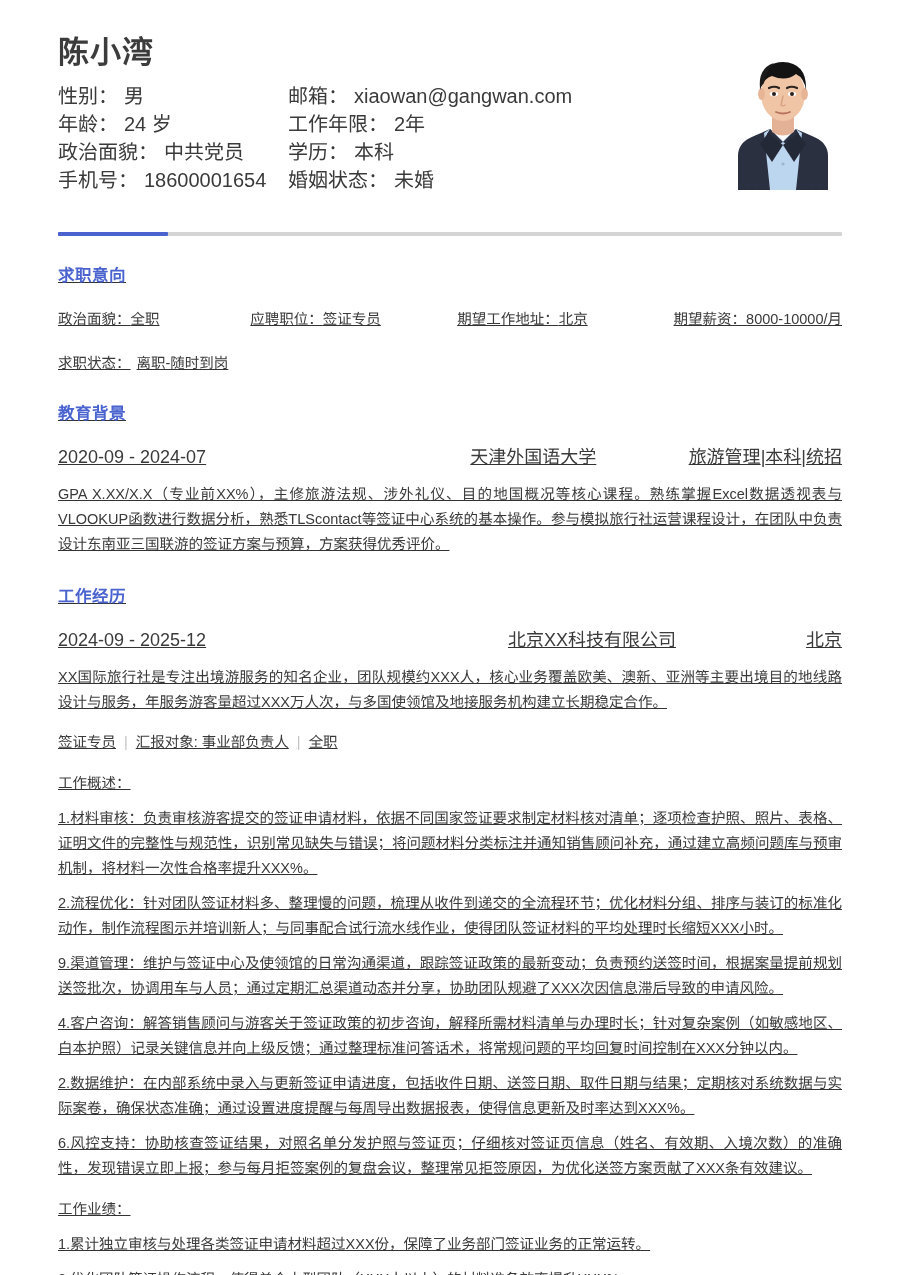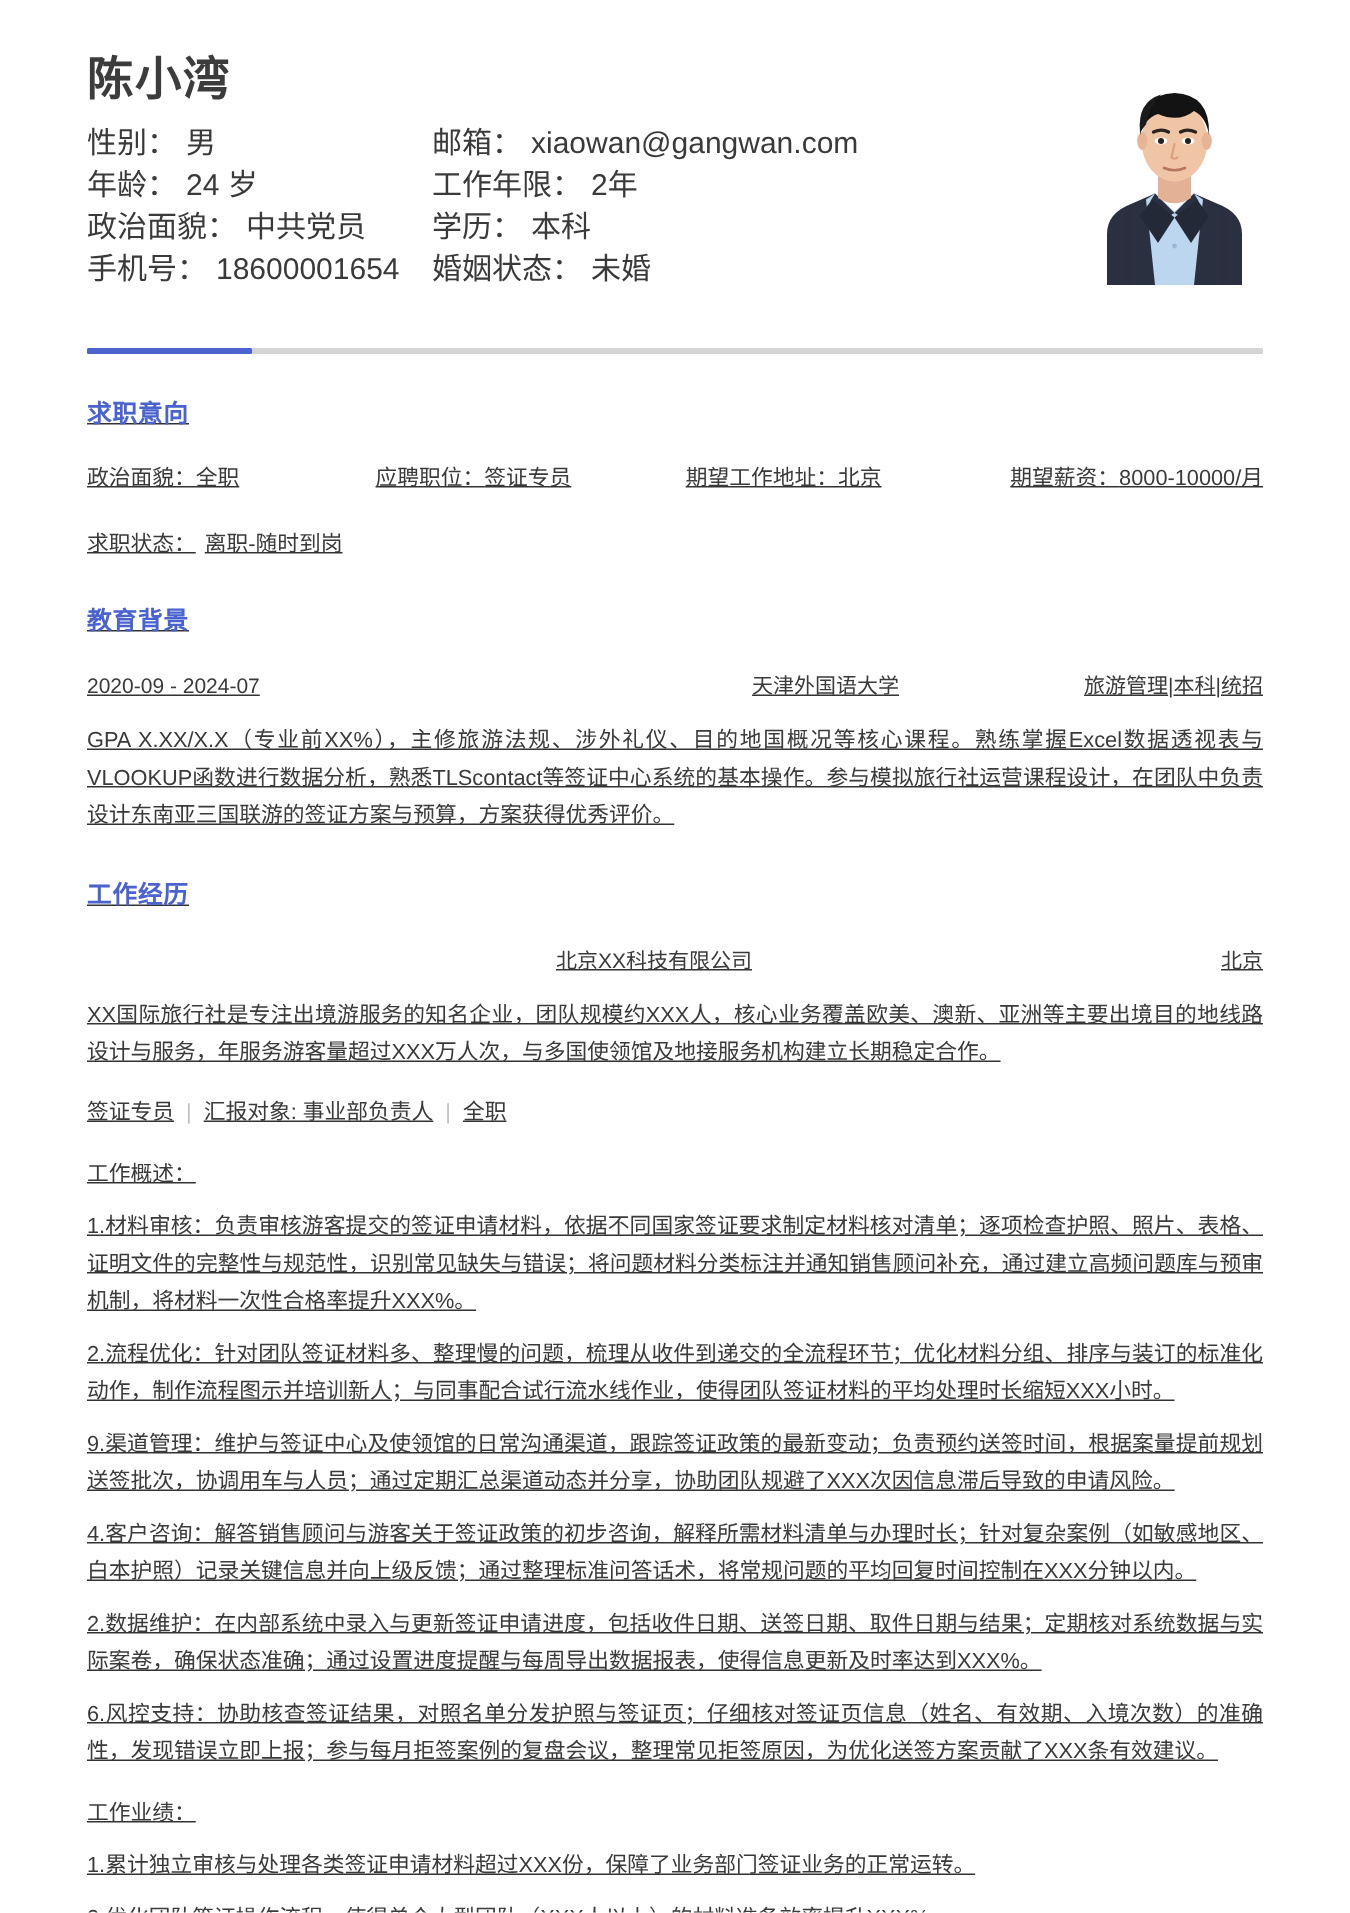--- a/index.html
+++ b/index.html
@@ -89,21 +89,21 @@
     font-size: 16.5px;
     font-weight: bold;
     color: #4a63cf;
     letter-spacing: 0.5px;
     margin-bottom: 22px;
   }
 
   .row-line {
     display: flex;
     align-items: baseline;
-    font-size: 14px;
+    font-size: 18px;
     color: #3a3a3a;
     line-height: 22px;
     margin-bottom: 14px;
   }
   .row-line .col-date { width: 320px; flex: 0 0 320px; }
   .row-line .col-mid  { flex: 1 1 auto; text-align: center; }
   .row-line .col-end  { flex: 0 0 auto; text-align: right; white-space: nowrap; }
 
   .meta-inline {
     font-size: 14.5px;
@@ -267,20 +267,21 @@
       </div>
     </div>
 
     <p class="para">GPA X.XX/X.X（专业前XX%），主修旅游法规、涉外礼仪、目的地国概况等核心课程。熟练掌握Excel数据透视表与VLOOKUP函数进行数据分析，熟悉TLScontact等签证中心系统的基本操作。参与模拟旅行社运营课程设计，在团队中负责设计东南亚三国联游的签证方案与预算，方案获得优秀评价。</p>
   </div>
 
   <div class="section">
     <div class="section-title">工作经历</div>
 
     <div class="row-line">
+      <div class="col-date">2024-09 - 2025-12</div>
       <div class="col-mid">北京XX科技有限公司</div>
       <div class="col-end">北京</div>
     </div>
 
     <p class="para block">XX国际旅行社是专注出境游服务的知名企业，团队规模约XXX人，核心业务覆盖欧美、澳新、亚洲等主要出境目的地线路设计与服务，年服务游客量超过XXX万人次，与多国使领馆及地接服务机构建立长期稳定合作。</p>
 
     <div class="meta-inline" style="margin-bottom:18px;">
       <span>签证专员</span><span class="sep">|</span><span>汇报对象: 事业部负责人</span><span class="sep">|</span><span>全职</span>
     </div>
 

